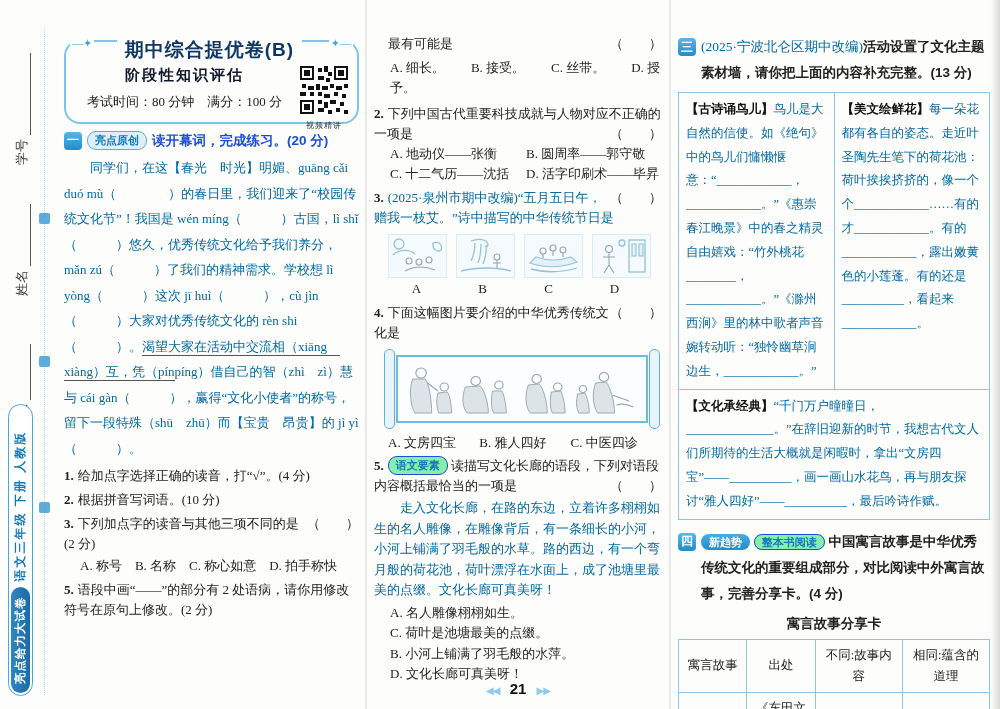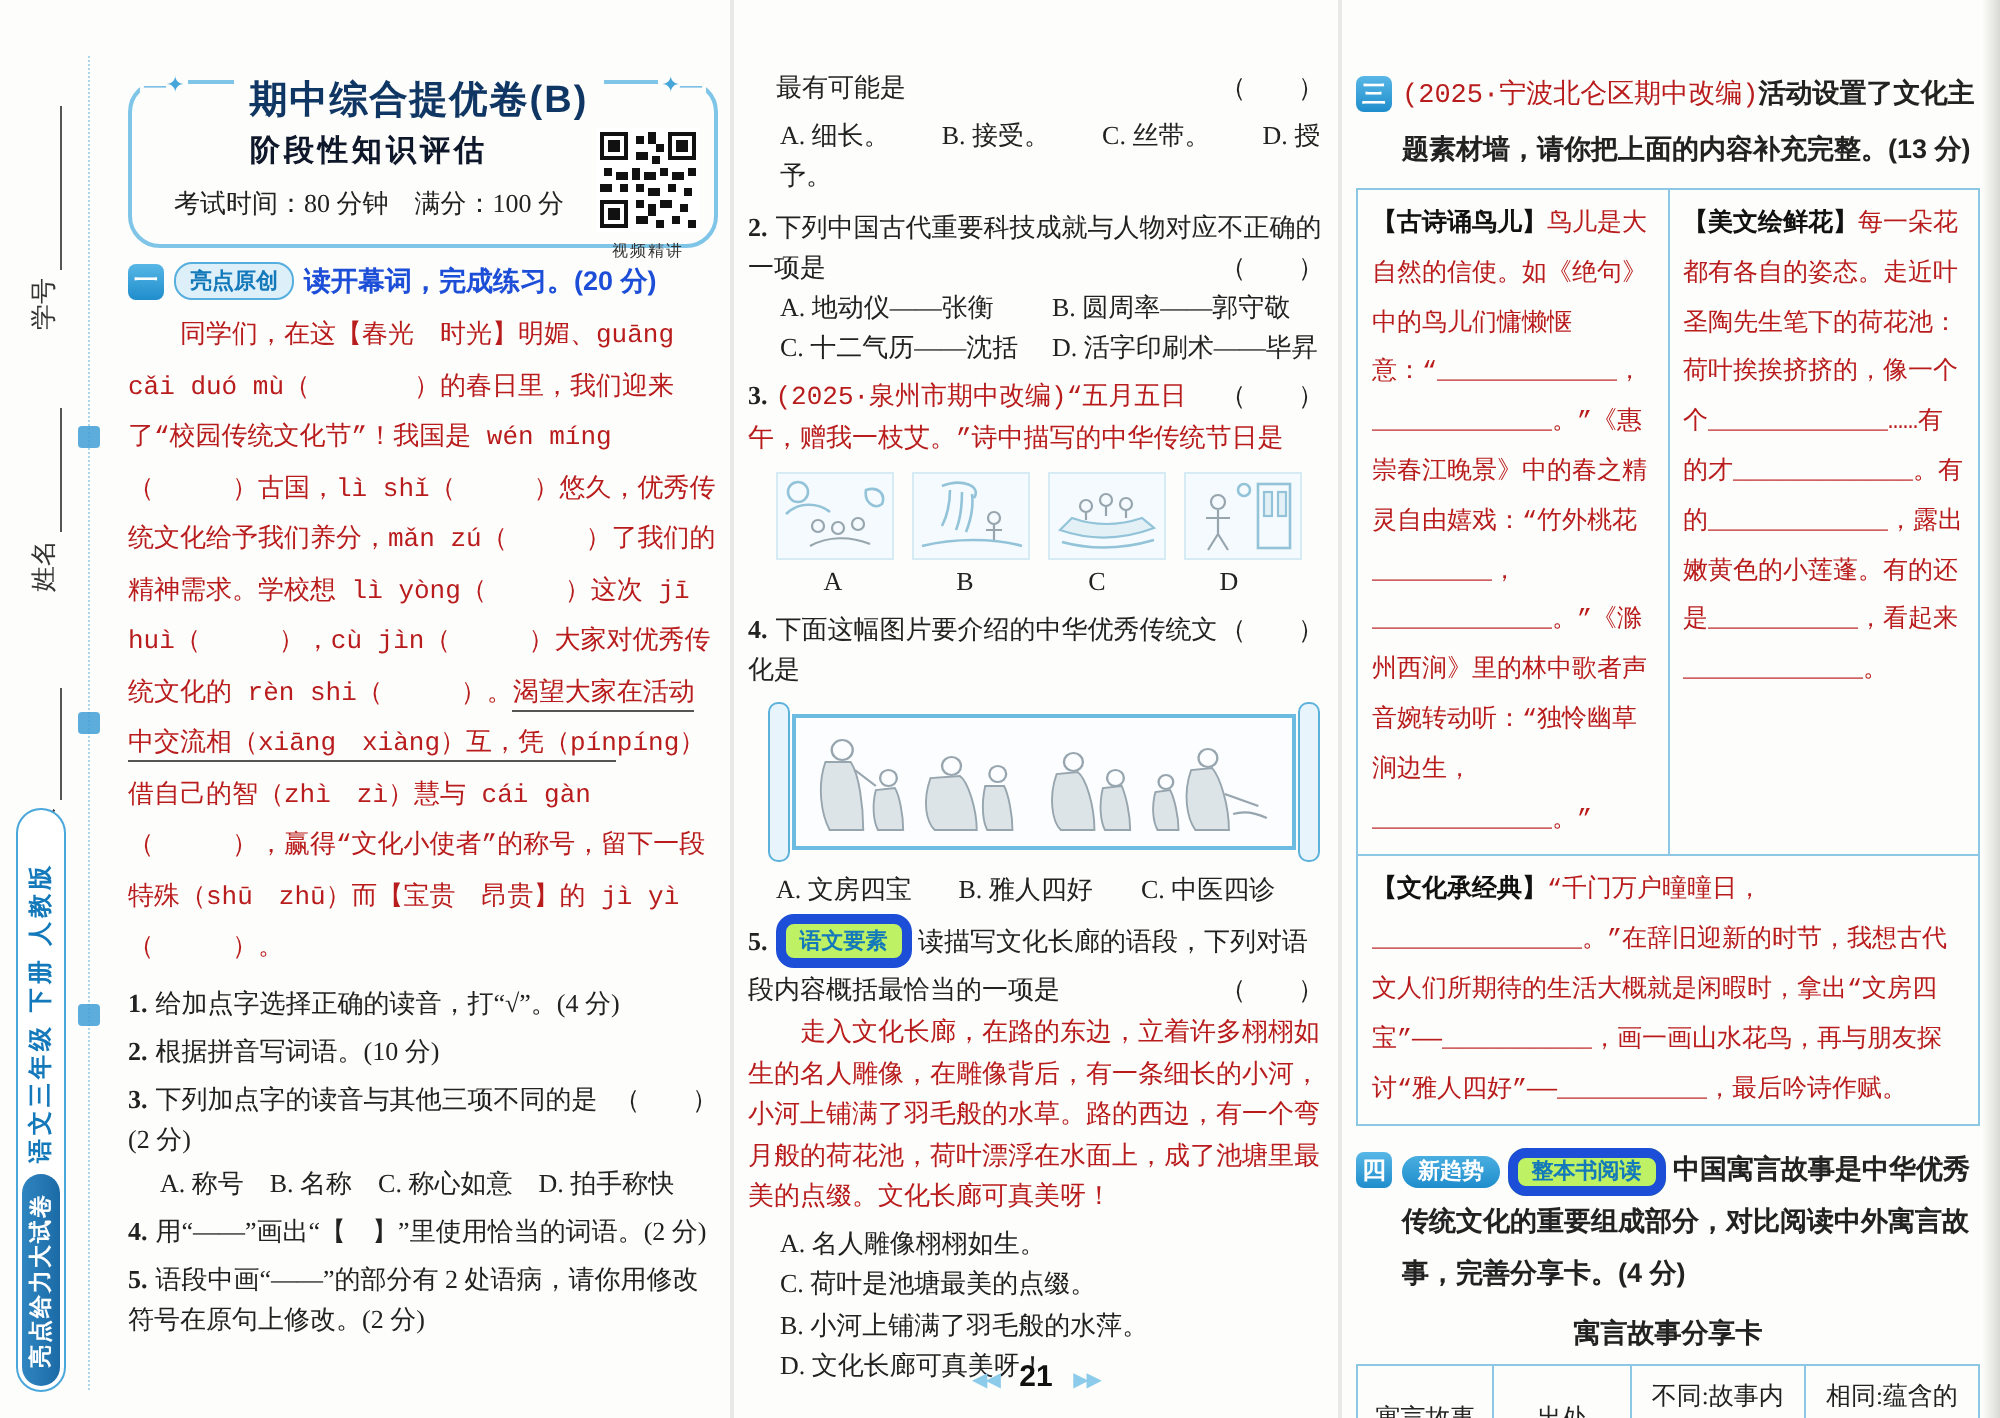--- a/index.html
+++ b/index.html
@@ -20,25 +20,25 @@
   .gutter{position:absolute;top:0;bottom:0;width:2px;background:#e9e9e5;}
   .page-edge{position:absolute;top:0;bottom:0;right:0;width:9px;background:linear-gradient(to right,#fdfdfb,#d9d9d4);}
 
   
   .col{position:absolute;font-size:13px;line-height:20px;}
   .sec-head{display:flex;align-items:center;gap:5px;margin:7px 0 5px 0;}
   .sec-num{flex:none;width:18px;height:18px;border-radius:4px;background:linear-gradient(#58b7e6,#1f8dcc);color:#fff;display:flex;align-items:center;justify-content:center;font:bold 12px "Liberation Sans",sans-serif;}
   .sec-title{font:bold 13.5px "Liberation Sans",sans-serif;color:#1d4ed8;}
   .pill-outline{flex:none;border:1px solid #56aede;background:#ddf0fa;color:#1479ba;font:bold 11px "Liberation Sans",sans-serif;border-radius:9px;padding:1px 7px;}
   .pill-solid{flex:none;background:linear-gradient(#49aee0,#1f8dcc);color:#fff;font:bold 11px "Liberation Sans",sans-serif;border-radius:9px;padding:2px 8px;}
-  .pill-light{flex:none;border:5px solid #1d4ed8;background:#bef264;color:#1479ba;font:bold 11px "Liberation Sans",sans-serif;border-radius:9px;padding:1px 7px;}
+  .pill-light{flex:none;border:1px solid #1d4ed8;background:#86efac;color:#1479ba;font:bold 11px "Liberation Sans",sans-serif;border-radius:9px;padding:1px 7px;}
   .q{position:relative;margin-bottom:4px;}
   .qnum{font-weight:bold;margin-right:4px;}
   .paren{float:right;}
-  .kai{font-family:Liberation Mono, monospace;color:#b91c1c;}
+  .kai{font-family:Liberation Serif, serif;color:#0369a1;}
   .ul-seg{border-bottom:1px solid #555;padding-bottom:1px;}
   .opt-line{margin:2px 0 4px 16px;}
   .opt-cols{display:flex;margin-left:16px;}
   .opt-cols span{width:50%;}
 
   
   .titlebox{position:relative;height:84px;border:2px solid #7fc5e8;border-radius:16px;text-align:center;padding:0 62px 0 8px;box-sizing:border-box;margin-top:4px;}
   .paper-title{display:inline-block;background:#fdfdfb;padding:0 8px;margin-top:-13px;margin-right:-50px;font:bold 19px "Liberation Sans",sans-serif;color:#103764;letter-spacing:1px;}
   .paper-subtitle{font:bold 15px "Liberation Sans",sans-serif;color:#0f172a;margin-top:3px;letter-spacing:2px;}
   .paper-meta{font-size:13px;color:#222;margin-top:7px;}
@@ -170,21 +170,20 @@
       <span class="sec-title">读开幕词，完成练习。(20 分)</span>
     </div>
 
     <p class="passage kai"><span>同学们，在这【春光　时光】明媚、guāng cǎi duó mù（　　　　）的春日里，我们迎来了“校园传统文化节”！我国是 wén míng（　　　）古国，lì shǐ（　　　）悠久，优秀传统文化给予我们养分，mǎn zú（　　　）了我们的精神需求。学校想 lì yòng（　　　）这次 jī huì（　　　），cù jìn（　　　）大家对优秀传统文化的 rèn shi（　　　）。</span><span class="ul-seg">渴望大家在活动中交流相（xiāng　xiàng）互，凭（pín</span><span>píng）借自己的智（zhì　zì）慧与 cái gàn（　　　），赢得“文化小使者”的称号，留下一段特殊（shū　zhū）而【宝贵　昂贵】的 jì yì（　　　）。</span></p>
 
     <div class="q"><span class="qnum">1.</span><span>给加点字选择正确的读音，打“√”。(4 分)</span></div>
     <div class="q"><span class="qnum">2.</span><span>根据拼音写词语。(10 分)</span></div>
     <div class="q"><span class="paren">（　　）</span><span class="qnum">3.</span><span>下列加点字的读音与其他三项不同的是(2 分)</span>
       <div class="opt-line">A. 称号　B. 名称　C. 称心如意　D. 拍手称快</div>
     </div>
-    <div class="q"><span class="qnum">4.</span><span>用“——”画出“【　】”里使用恰当的词语。(2 分)</span></div>
     <div class="q"><span class="qnum">5.</span><span>语段中画“——”的部分有 2 处语病，请你用修改符号在原句上修改。(2 分)</span></div>
 
   </div>
 
   <div class="col" style="left:374px;top:34px;width:288px;height:675px;">
 
     <div class="q" style="margin-left:14px;"><span class="paren">（　　）</span><span>最有可能是</span></div>
     <div class="opt-line" style="margin-bottom:6px;">A. 细长。　　B. 接受。　　C. 丝带。　　D. 授予。</div>
 
     <div class="q"><span class="qnum">2.</span><span>下列中国古代重要科技成就与人物对应不正确的一项是</span><span class="paren">（　　）</span>

